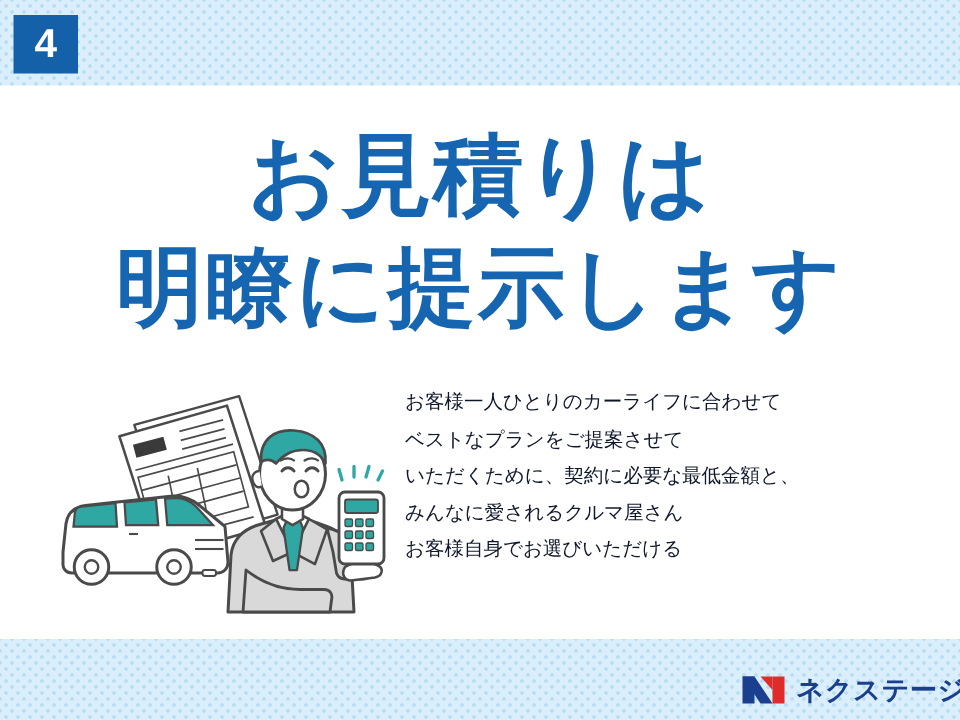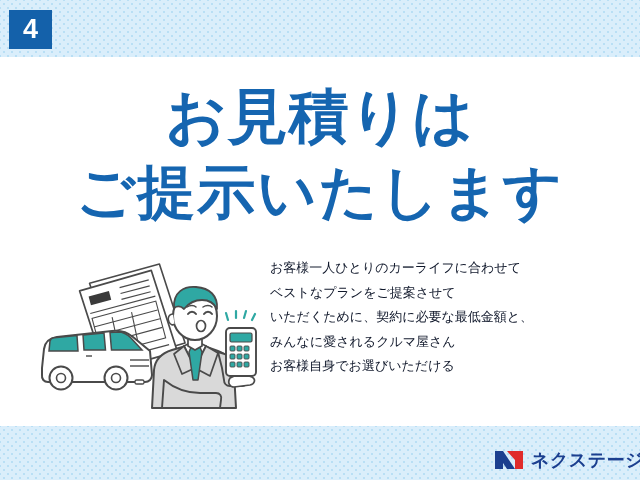--- a/index.html
+++ b/index.html
@@ -135,21 +135,21 @@
 
 <div id="page">
 
   <div id="header-band" class="dot-band"></div>
 
   <div id="step-badge">4</div>
 
 
   <div id="headline-1" class="headline">お見積りは</div>
 
-  <div id="headline-2" class="headline">ご提示いたします</div>
+  <div id="headline-2" class="headline">明瞭に提示します</div>
 
   <div id="illustration">
     <svg viewBox="0 0 232 160" width="232" height="160">
 
       <g transform="rotate(-9 118 70)">
 
         <path d="M63 18 L135 10 L148 92 L76 101 Z" fill="#ffffff" stroke="#4a4a4a" stroke-width="1.6" stroke-linejoin="round"></path>
 
         <path d="M52 24 L126 15 L139 99 L65 108 Z" fill="#ffffff" stroke="#4a4a4a" stroke-width="1.7" stroke-linejoin="round"></path>
 

